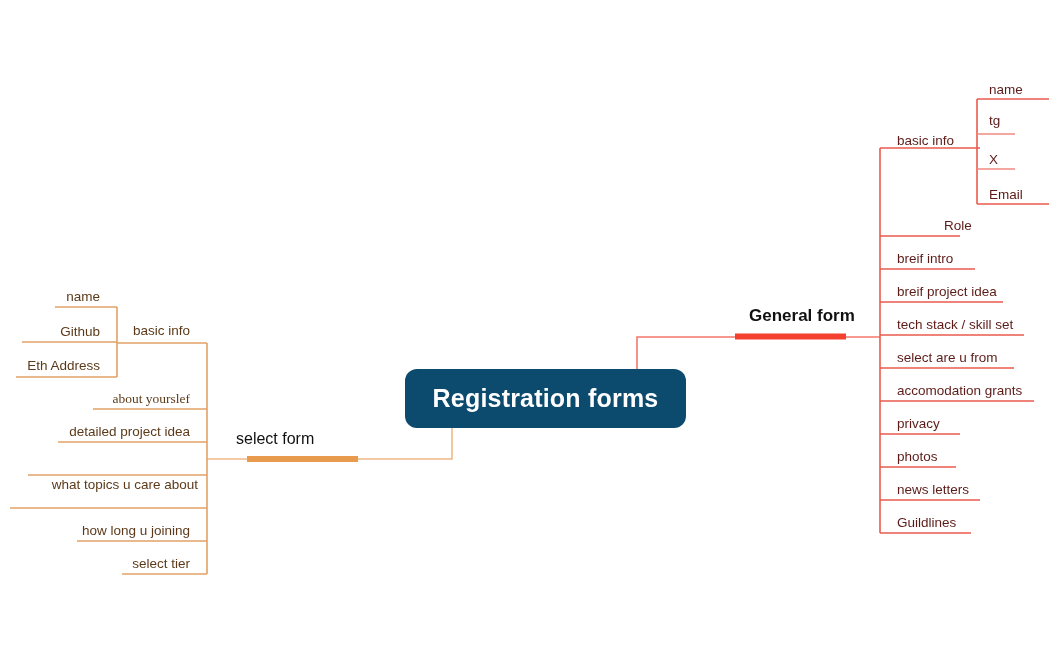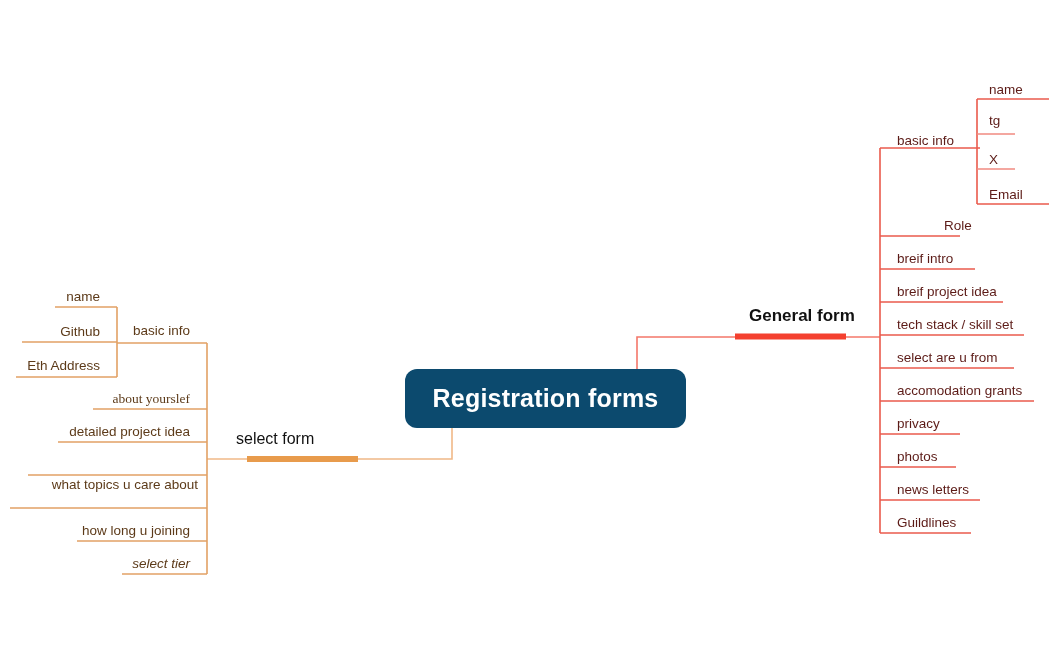--- a/index.html
+++ b/index.html
@@ -186,19 +186,19 @@
   <div class="leaf-r" style="left:989px; top:82px;">name</div>
   <div class="leaf-r" style="left:989px; top:113px;">tg</div>
   <div class="leaf-r" style="left:989px; top:152px;">X</div>
   <div class="leaf-r" style="left:989px; top:187px;">Email</div>
 
   <div class="leaf-l right-align" style="left:0px; top:323px; width:190px;">basic info</div>
   <div class="leaf-l right-align" style="left:0px; top:391px; width:190px;font-family:Liberation Serif, serif;">about yourslef</div>
   <div class="leaf-l right-align" style="left:0px; top:424px; width:190px;">detailed project idea</div>
   <div class="leaf-l right-align" style="left:8px; top:457px; width:190px;margin-top:20px;">what topics u care about</div>
   <div class="leaf-l right-align" style="left:0px; top:523px; width:190px;">how long u joining</div>
-  <div class="leaf-l right-align" style="left:0px; top:556px; width:190px;font-style:italic;">select tier</div>
+  <div class="leaf-l right-align" style="left:0px; top:556px; width:190px;">select tier</div>
 
   <div class="leaf-l right-align" style="left:0px; top:289px; width:100px;">name</div>
   <div class="leaf-l right-align" style="left:0px; top:324px; width:100px;">Github</div>
   <div class="leaf-l right-align" style="left:0px; top:358px; width:100px;">Eth Address</div>
 
 </div>
 
 </body></html>

